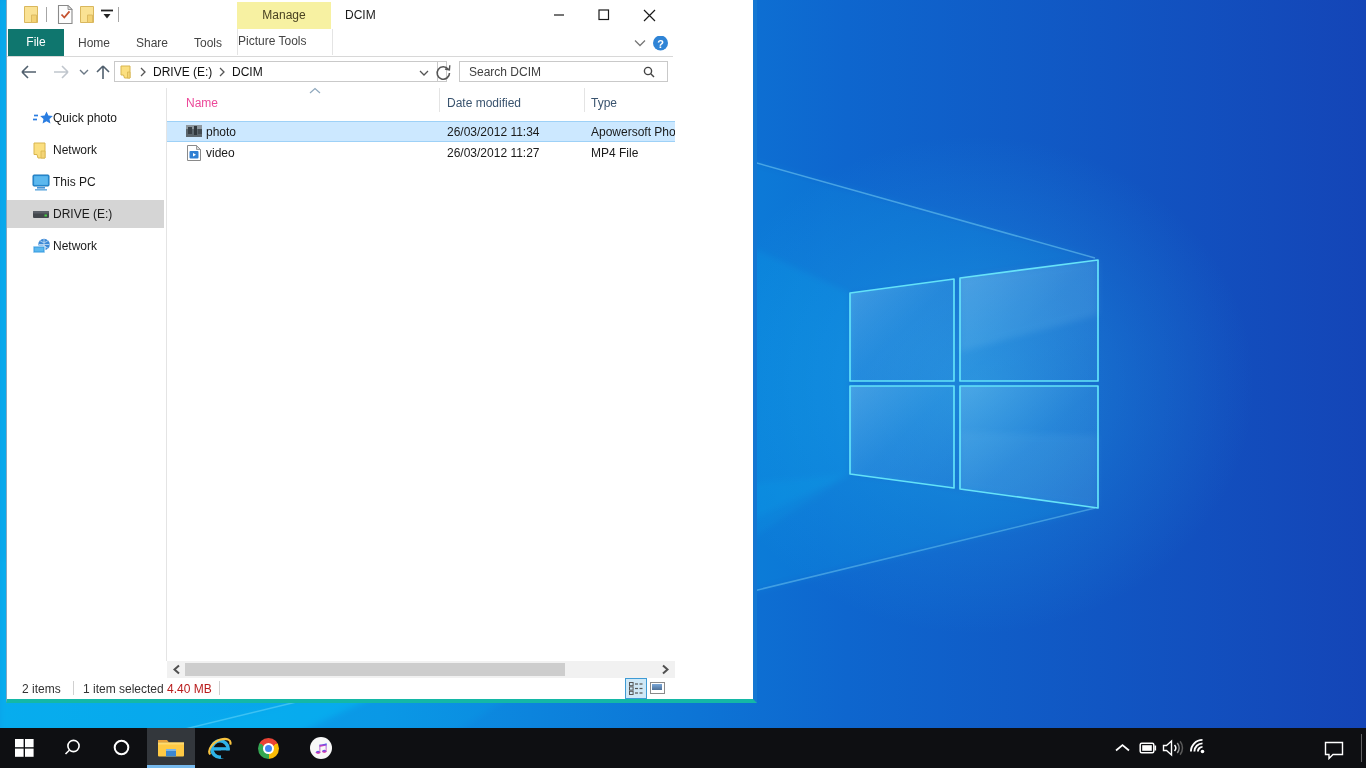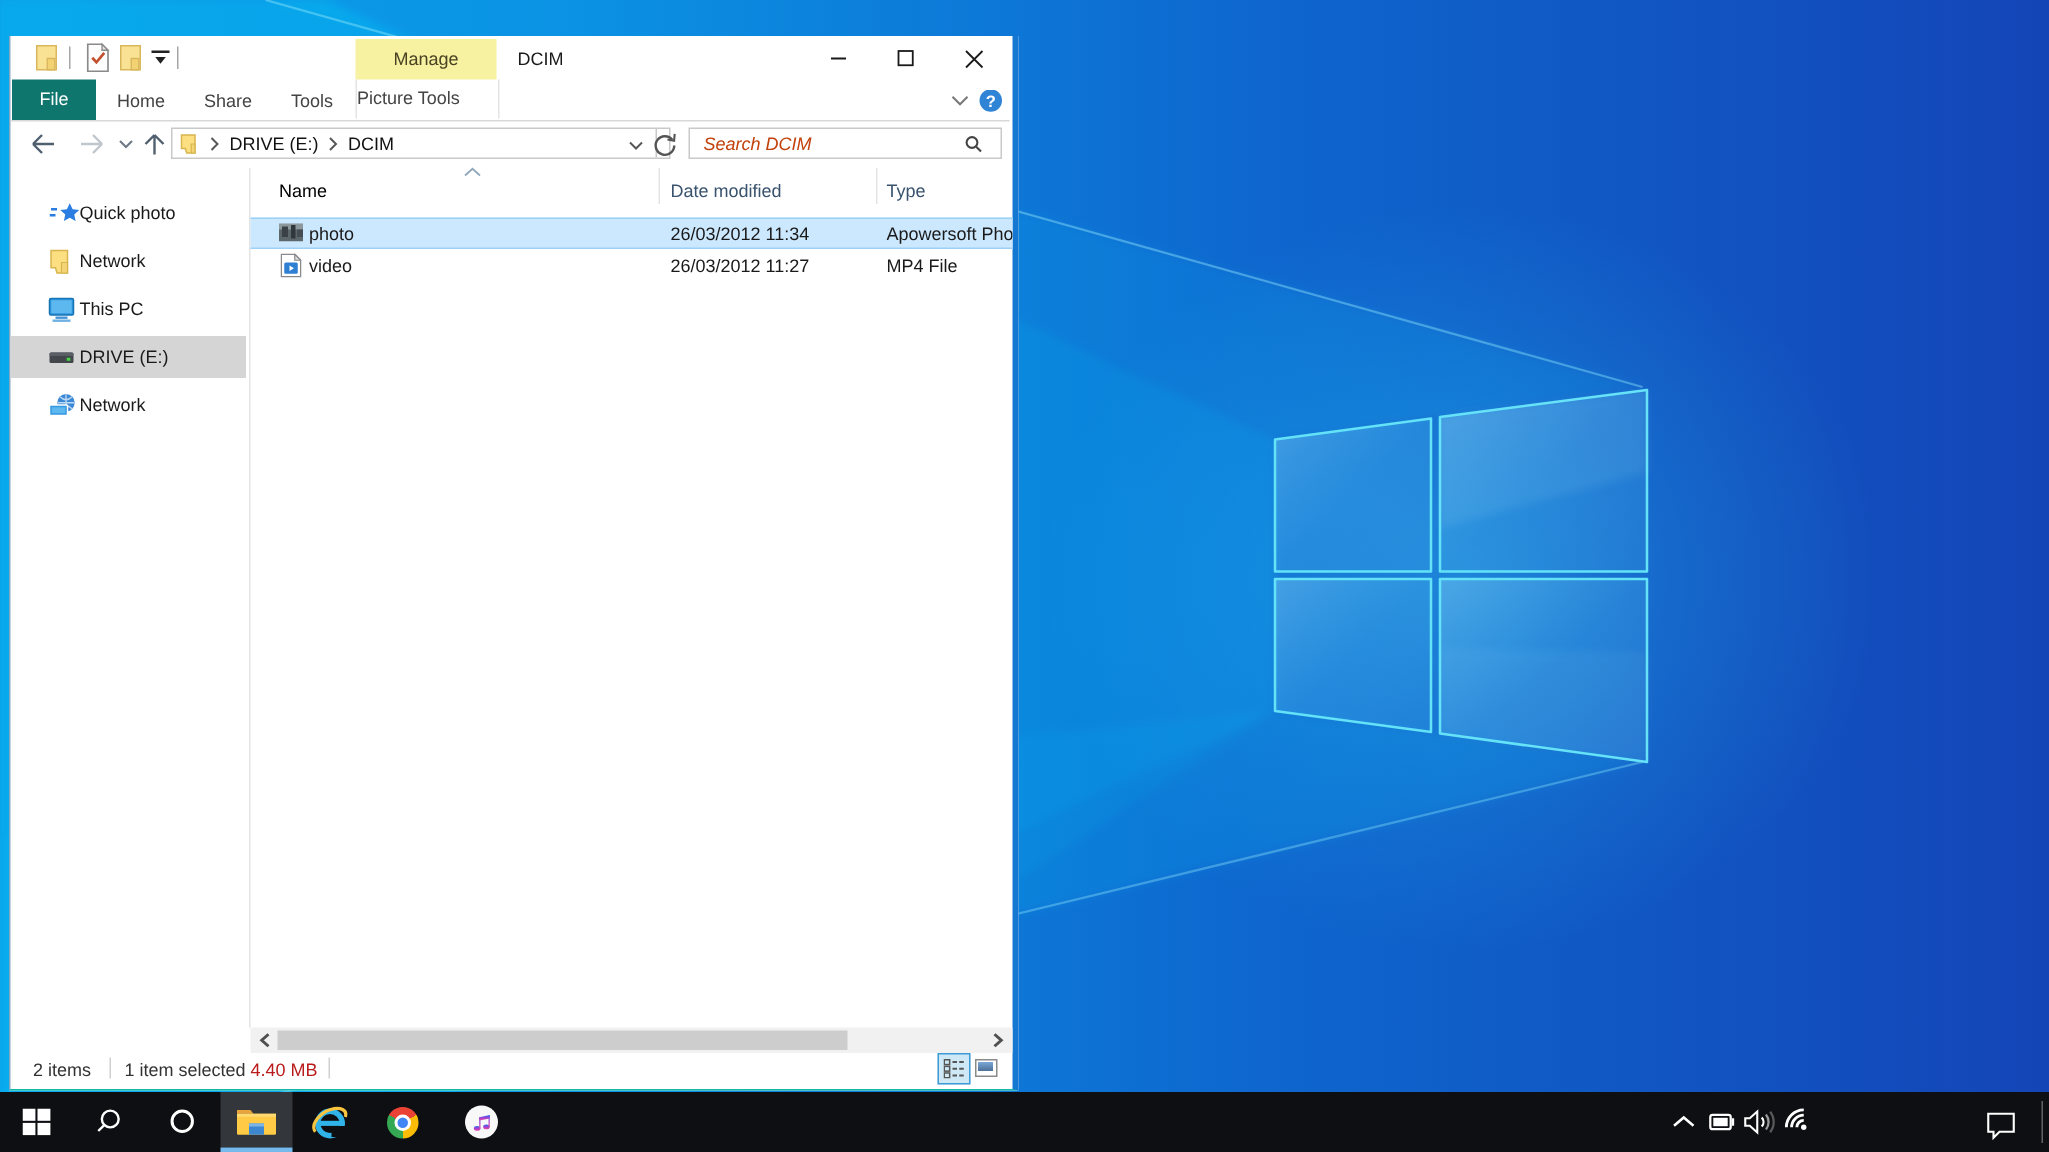--- a/index.html
+++ b/index.html
@@ -1,21 +1,21 @@
 <!DOCTYPE html>
 <html><head><meta charset="utf-8">
 <style>
   html,body{margin:0;padding:0;}
   #screen{position:relative;width:1366px;height:768px;overflow:hidden;
     font-family:"Liberation Sans",sans-serif;font-size:12px;background:#1a73d0;}
   .abs{position:absolute;}
   #wall{position:absolute;left:0;top:0;}
-  #win{position:absolute;left:6px;top:0;width:673px;height:703px;box-sizing:border-box;
+  #win{position:absolute;left:6px;top:0;width:751px;height:703px;box-sizing:border-box;
     background:#fff;border-left:1px solid #84a6c2;border-right:4px solid #1477d2;
-    border-bottom:1px solid #14b8a6;margin-top:24px;}
+    border-bottom:4px solid #14b8a6;}
   #win .t{position:absolute;white-space:nowrap;color:#1a1a1a;text-align:center;}
   #taskbar{position:absolute;left:0;top:728px;width:1366px;height:40px;background:#0e0f12;}
 </style></head>
 <body>
 <div id="screen">
 <svg id="wall" width="1366" height="768" viewBox="0 0 1366 768">
  <defs>
   <linearGradient id="bgg" x1="0" y1="0" x2="1" y2="0">
    <stop offset="0" stop-color="#0aa0e8"></stop>
    <stop offset="0.28" stop-color="#0b92e4"></stop>
@@ -122,21 +122,21 @@
      <path d="M2,3 l4,4 l4,-4" fill="none" stroke="#555" stroke-width="1.3"></path>
    </svg>
    <div class="abs" style="left:322px;top:0;width:1px;height:19px;background:#c9c9c9;"></div>
  </div>
  <svg class="abs" style="left:426px;top:63px" width="20" height="18" viewBox="0 0 20 18">
    <path d="M15.2,6.2 a6.2,6.2 0 1 0 1.3,3.8" fill="none" stroke="#555" stroke-width="1.6"></path>
    <path d="M16.8,2.2 l-0.4,4.6 l-4.4,-0.8" fill="none" stroke="#555" stroke-width="1.4"></path>
  </svg>
  <div class="abs" style="left:452px;top:61px;width:209px;height:21px;border:1px solid #c9c9c9;
    box-sizing:border-box;background:#fff;">
-   <div class="t" style="left:9px;top:3px;color:#c2410c;font-style:italic;">Search DCIM</div>
+   <div class="t" style="left:9px;top:3px;color:#404040;">Search DCIM</div>
    <svg class="abs" style="left:182px;top:3px" width="14" height="14" viewBox="0 0 14 14">
      <circle cx="6" cy="6" r="3.6" fill="none" stroke="#444" stroke-width="1.4"></circle>
      <line x1="8.8" y1="8.8" x2="12" y2="12" stroke="#444" stroke-width="1.4"></line>
    </svg>
  </div>
 
  <div class="abs" style="left:159px;top:88px;width:1px;height:573px;background:#e4e4e4;"></div>
  <div class="abs" style="left:0px;top:200px;width:157px;height:28px;background:#d5d5d5;"></div>
  <svg class="abs" style="left:26px;top:110px" width="21" height="16" viewBox="0 0 21 16">
    <path d="M13.5,1.5 l1.9,4 4.4,0.5 -3.3,3 0.9,4.4 -3.9,-2.2 -3.9,2.2 0.9,-4.4 -3.3,-3 4.4,-0.5 z" fill="#2a7de1"></path>
@@ -166,21 +166,21 @@
    <circle cx="12" cy="6.5" r="5.8" fill="#3b88d6"></circle>
    <path d="M6.5,6.5 h11 M12,0.8 v11.4 M8,2.5 c2.5,2.5 5.5,2.5 8,0 M8,10.5 c2.5,-2.5 5.5,-2.5 8,0" fill="none" stroke="#bcd9f2" stroke-width="0.9"></path>
    <rect x="1" y="8" width="12" height="7" rx="0.5" fill="#3399e0" stroke="#ffffff"></rect>
    <rect x="2.5" y="9.5" width="9" height="4" fill="#5cb8ee"></rect>
  </svg>
  <div class="t" style="left:46px;top:239px;">Network</div>
 
  <svg class="abs" style="left:301px;top:87px" width="14" height="7" viewBox="0 0 14 7">
   <path d="M2,6 l5,-4.5 l5,4.5" fill="none" stroke="#8fa8bd" stroke-width="1.2"></path>
  </svg>
- <div class="t" style="left:179px;top:96px;color:#000000;">Name</div>
+ <div class="t" style="left:179px;top:96px;color:#ec4899;">Name</div>
  <div class="t" style="left:440px;top:96px;color:#39536e;">Date modified</div>
  <div class="t" style="left:584px;top:96px;color:#39536e;">Type</div>
  <div class="abs" style="left:432px;top:88px;width:1px;height:24px;background:#e4e4e4;"></div>
  <div class="abs" style="left:577px;top:88px;width:1px;height:24px;background:#e4e4e4;"></div>
 
  <div class="abs" style="left:160px;top:121px;width:508px;height:21px;background:#cce8ff;
    border-top:1px solid #9ed1f7;border-bottom:1px solid #9ed1f7;box-sizing:border-box;"></div>
  <svg class="abs" style="left:179px;top:125px" width="16" height="12" viewBox="0 0 16 12">
    <rect width="16" height="12" fill="#5c666d"></rect>
    <rect x="0" y="0" width="16" height="4" fill="#8d979e"></rect>

